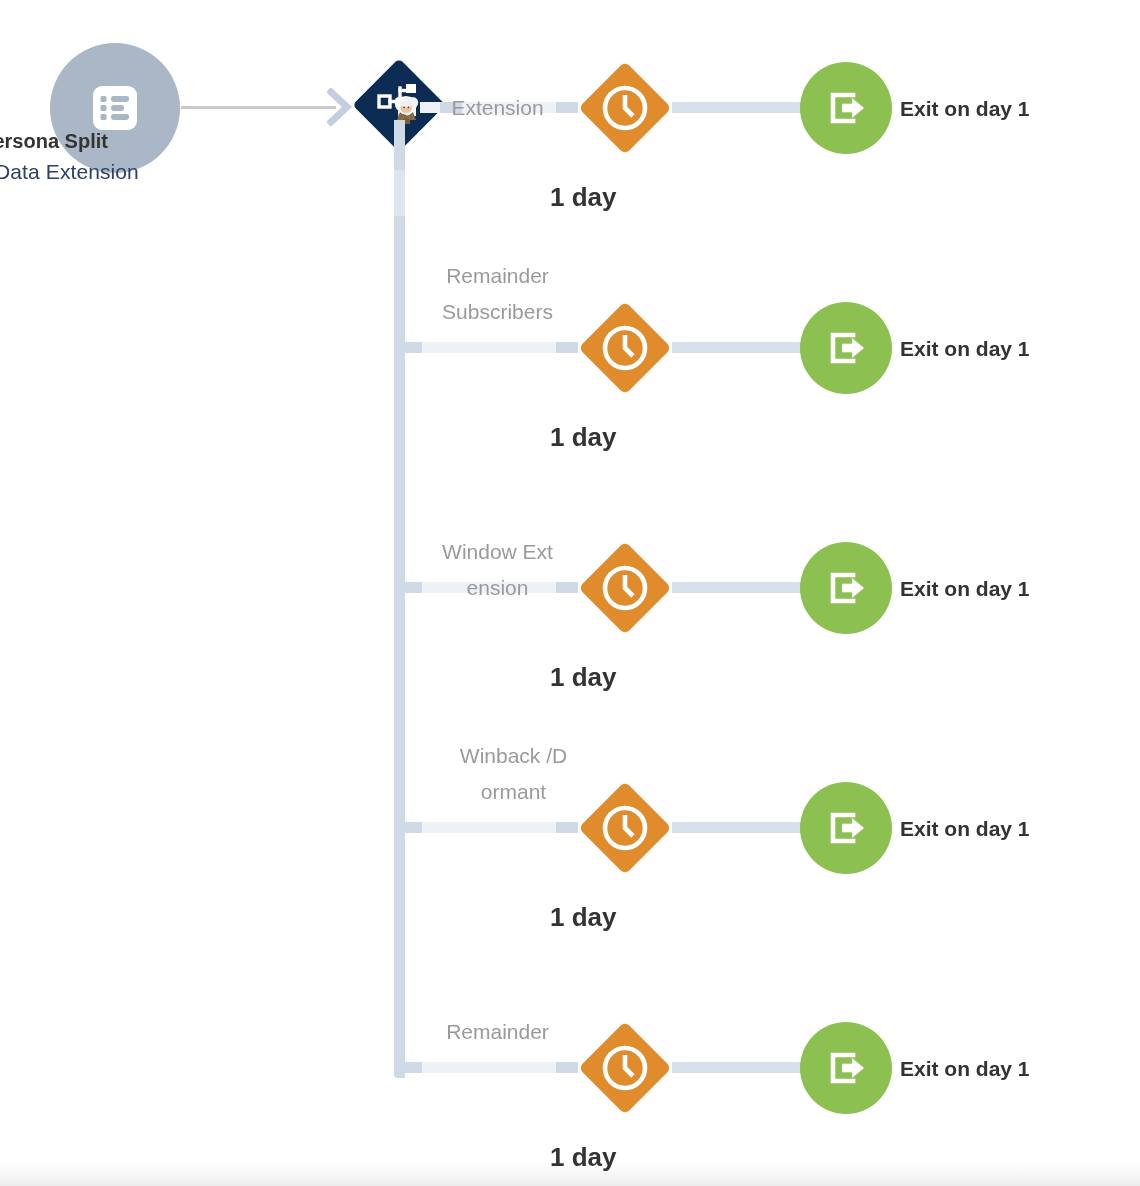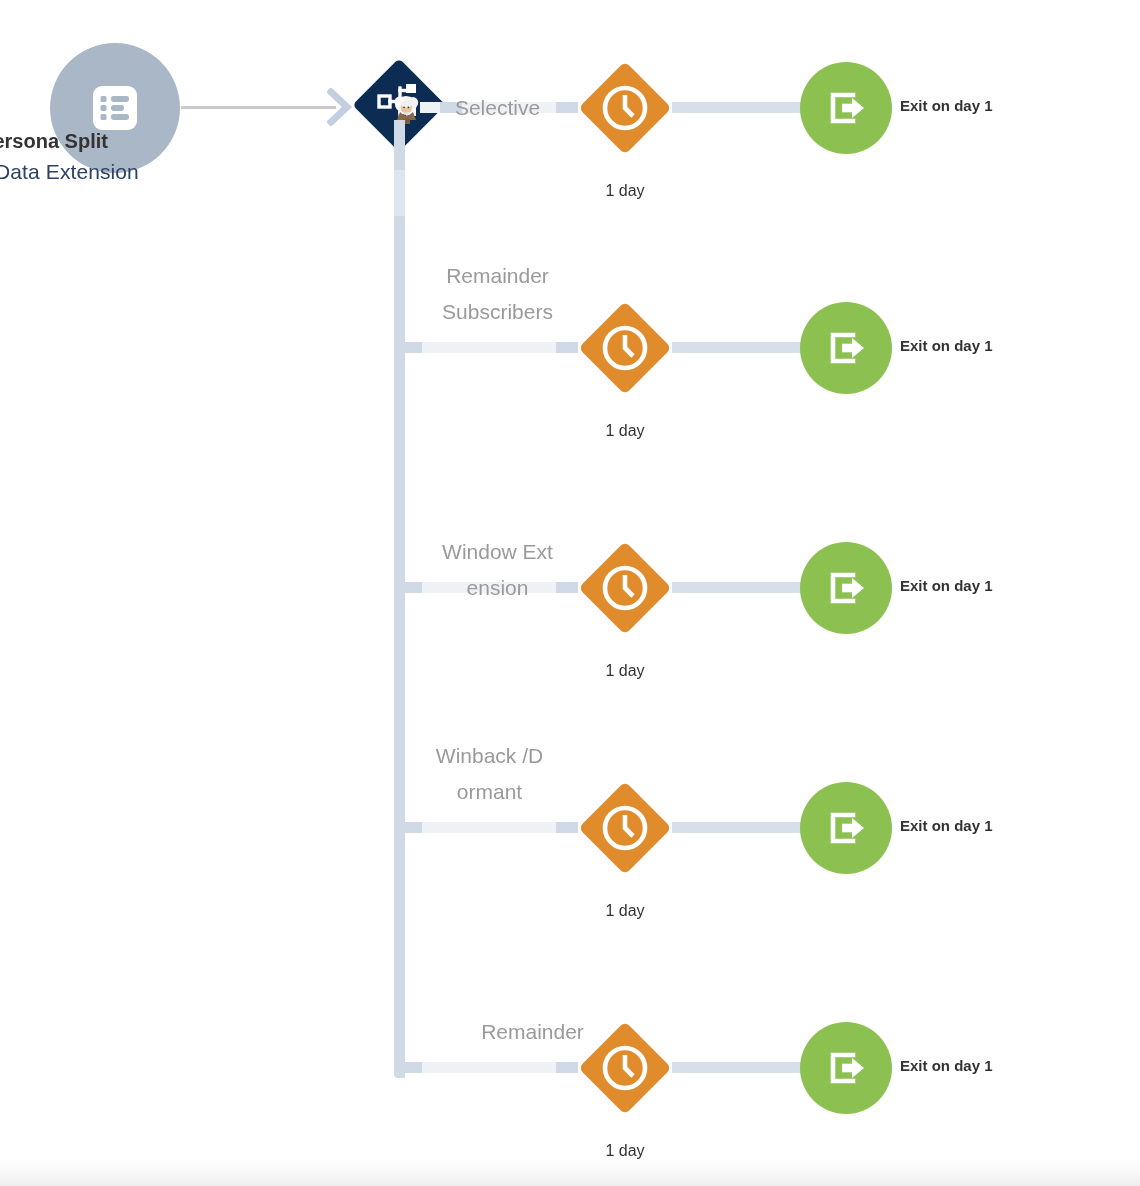--- a/index.html
+++ b/index.html
@@ -149,44 +149,44 @@
     border-radius: 6px;
   }
   .clock-glyph {
     position: absolute;
     left: 28px; top: 28px;
     width: 50px; height: 50px;
   }
   .wait-label {
     position: absolute;
     width: 150px;
-    text-align: center;
-    font-size: 16px;
-    font-weight: normal;
+    text-align: left;
+    font-size: 26px;
+    font-weight: bold;
     color: #333333;
     white-space: nowrap;
   }
 
   
   .exit-link {
     position: absolute;
     height: 11px;
     background: #d7e0ea;
   }
   .exit-node { position: absolute; width: 92px; height: 92px; }
   .exit-circle {
     width: 92px; height: 92px;
     border-radius: 50%;
     background: #8cc152;
     display: flex; align-items: center; justify-content: center;
   }
   .exit-glyph { width: 48px; height: 48px; display: block; }
   .exit-label {
     position: absolute;
-    font-size: 15px;
+    font-size: 21px;
     font-weight: bold;
     color: #333333;
     white-space: nowrap;
   }
 </style>
 </head>
 <body>
 
 <div id="canvas">
 
@@ -239,21 +239,21 @@
   </div>
   <div class="split-label">Persona Split</div>
 
   <div class="trunk" style="top:120px; height:958px;"></div>
   <div class="trunk-seg-light" style="top:170px; height:46px;"></div>
 
   <div class="branch">
     <div class="conn-mid" style="top:102px; left:420px; width:152px;"></div>
     <div class="conn-stub" style="top:102px; left:440px;"></div>
     <div class="conn-stub" style="top:102px; left:556px;"></div>
-    <div class="branch-label" style="left:440px; top:90px;">Selective</div>
+    <div class="branch-label" style="left:440px; top:90px;">Extension</div>
 
     <div class="wait-node" style="left:572px; top:55px;">
       <div class="wait-diamond"></div>
       <svg class="clock-glyph" viewBox="0 0 50 50">
         <circle cx="25" cy="25" r="20" fill="none" stroke="#ffffff" stroke-width="4.6"></circle>
         <path d="M25 12 V25 L33 33" fill="none" stroke="#ffffff" stroke-width="4.6" stroke-linecap="butt" stroke-linejoin="miter"></path>
       </svg>
     </div>
     <div class="wait-label" style="left:550px; top:182px;">1 day</div>
 
@@ -323,21 +323,21 @@
         </svg>
       </div>
     </div>
     <div class="exit-label" style="left:900px; top:577px;">Exit on day 1</div>
   </div>
 
   <div class="branch">
     <div class="conn-mid" style="top:822px; left:420px; width:152px;"></div>
     <div class="elbow" style="top:822px;"></div>
     <div class="conn-stub" style="top:822px; left:556px;"></div>
-    <div class="branch-label" style="left:432px; top:738px;">Winback /Dormant</div>
+    <div class="branch-label" style="left:456px; top:738px;">Winback /Dormant</div>
 
     <div class="wait-node" style="left:572px; top:775px;">
       <div class="wait-diamond"></div>
       <svg class="clock-glyph" viewBox="0 0 50 50">
         <circle cx="25" cy="25" r="20" fill="none" stroke="#ffffff" stroke-width="4.6"></circle>
         <path d="M25 12 V25 L33 33" fill="none" stroke="#ffffff" stroke-width="4.6"></path>
       </svg>
     </div>
     <div class="wait-label" style="left:550px; top:902px;">1 day</div>
 
@@ -351,21 +351,21 @@
         </svg>
       </div>
     </div>
     <div class="exit-label" style="left:900px; top:817px;">Exit on day 1</div>
   </div>
 
   <div class="branch">
     <div class="conn-mid" style="top:1062px; left:420px; width:152px;"></div>
     <div class="elbow" style="top:1062px;"></div>
     <div class="conn-stub" style="top:1062px; left:556px;"></div>
-    <div class="branch-label" style="left:440px; top:1014px;margin-left:35px;">Remainder</div>
+    <div class="branch-label" style="left:440px; top:1014px;">Remainder</div>
 
     <div class="wait-node" style="left:572px; top:1015px;">
       <div class="wait-diamond"></div>
       <svg class="clock-glyph" viewBox="0 0 50 50">
         <circle cx="25" cy="25" r="20" fill="none" stroke="#ffffff" stroke-width="4.6"></circle>
         <path d="M25 12 V25 L33 33" fill="none" stroke="#ffffff" stroke-width="4.6"></path>
       </svg>
     </div>
     <div class="wait-label" style="left:550px; top:1142px;">1 day</div>
 

